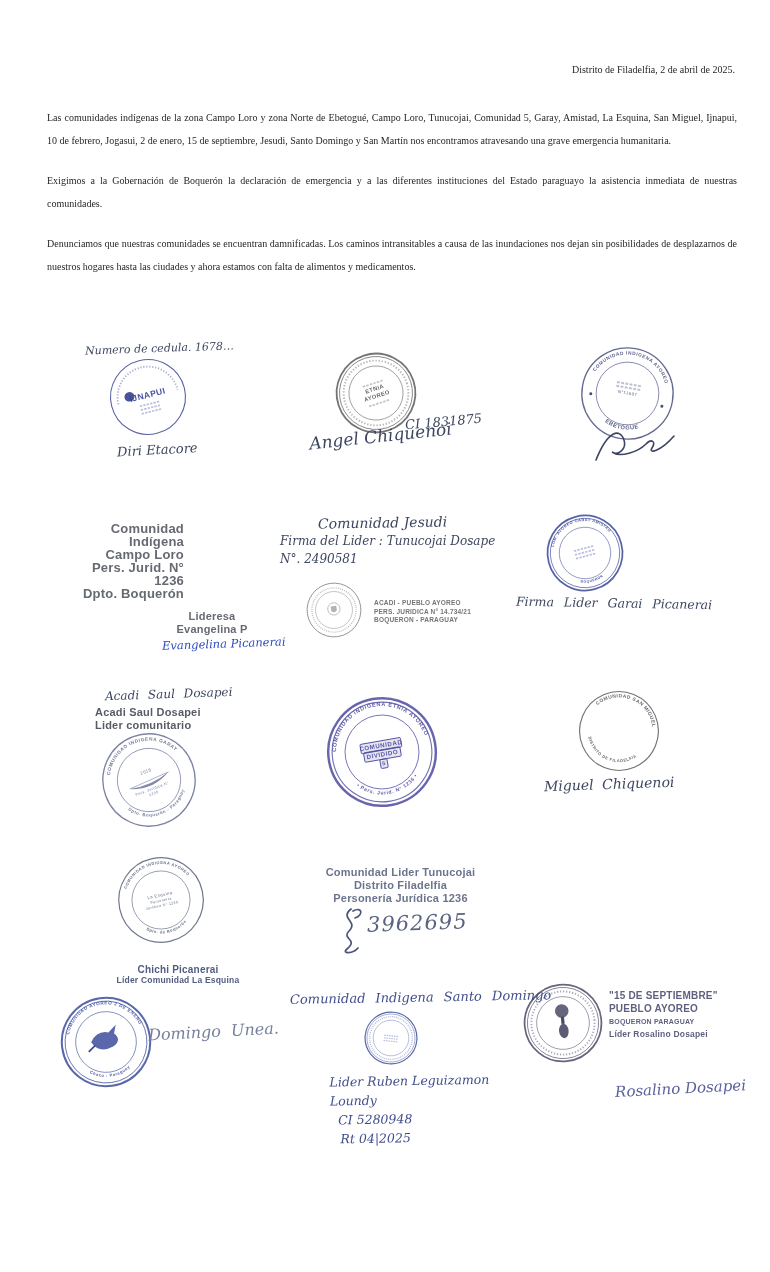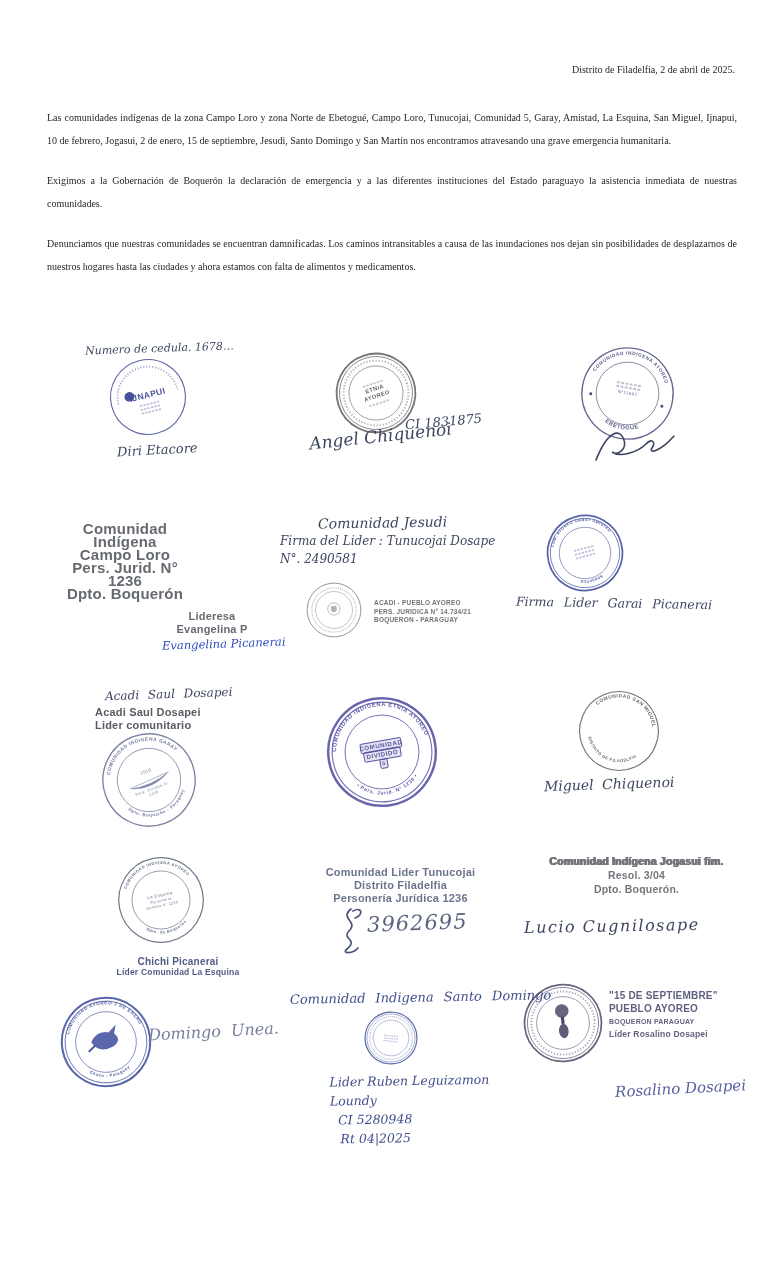--- a/index.html
+++ b/index.html
@@ -78,21 +78,21 @@
           <line x1="37" y1="44" x2="63" y2="44" stroke="#3c4272" stroke-width="2.2" opacity="0.35" stroke-dasharray="3 1.5"></line>
           <circle cx="12" cy="57" r="1.6" fill="#3c4272"></circle>
           <circle cx="88" cy="57" r="1.6" fill="#3c4272"></circle>
         </svg></div>
     <svg style="position:absolute;left:18px;top:76px;" width="90" height="45" viewBox="0 0 90 45">
       <path d="M6 38 C 18 8, 30 6, 34 18 C 37 27, 28 34, 22 30 C 30 36, 48 30, 56 22 C 62 16, 66 20, 62 26 C 58 32, 70 30, 84 14" fill="none" stroke="#3d4660" stroke-width="1.6" stroke-linecap="round"></path>
     </svg>
   </div>
 
   <div class="blk" style="left:66px;top:522px;width:200px;">
-    <div class="stamptext ctr" style="width:118px;font-size:15px;line-height:13px;">
+    <div class="stamptext ctr" style="width:118px;font-size:13px;line-height:13px;text-align:right;">
       <div>Comunidad Indígena</div>
       <div>Campo Loro</div>
       <div>Pers. Jurid. N° 1236</div>
       <div>Dpto. Boquerón</div>
     </div>
     <div class="stamptext ctr" style="width:80px;margin:10px 0 0 106px;font-size:11px;line-height:13px;">
       <div>Lideresa</div>
       <div>Evangelina P</div>
     </div>
     <div class="hand ink-royal" style="margin:1px 0 0 96px;font-size:11.5px;transform:rotate(-2deg);white-space:nowrap;">Evangelina Picanerai</div>
@@ -189,48 +189,40 @@
           <circle cx="50" cy="50" r="48" fill="none" stroke="#4a5570" stroke-width="1.4" opacity="0.85"></circle>
           <circle cx="50" cy="50" r="33" fill="none" stroke="#4a5570" stroke-width="0.8" opacity="0.8"></circle>
           <path id="at8" d="M 9 50 A 41 41 0 0 1 91 50" fill="none"></path>
           <text font-size="4.5" font-weight="bold" fill="#4a5570" letter-spacing="0.6" opacity="0.9" font-family="Liberation Sans, sans-serif"><textPath href="#at8" startOffset="50%" text-anchor="middle">COMUNIDAD INDIGENA AYOREO</textPath></text>
           <path id="ab8" d="M 12 50 A 38 38 0 0 0 88 50" fill="none"></path>
           <text font-size="4.5" font-weight="bold" fill="#4a5570" letter-spacing="0.6" opacity="0.9" font-family="Liberation Sans, sans-serif"><textPath href="#ab8" startOffset="50%" text-anchor="middle">Dpto. de Boquerón</textPath></text>
           <text x="50" y="46" font-size="4.8" text-anchor="middle" fill="#4a5570" letter-spacing="0.5" opacity="0.92" font-family="Liberation Sans, sans-serif">La Esquina</text>
           <text x="50" y="52" font-size="4" text-anchor="middle" fill="#4a5570" letter-spacing="0.5" opacity="0.92" font-family="Liberation Sans, sans-serif">Personería</text>
           <text x="50" y="57.5" font-size="4" text-anchor="middle" fill="#4a5570" letter-spacing="0.5" opacity="0.92" font-family="Liberation Sans, sans-serif">Jurídica N° 1236</text>
         </svg></div>
-    <div class="stamptext ctr navyprint" style="width:150px;margin-top:8px;">
+    <div class="stamptext ctr navyprint" style="width:150px;margin-top:16px;">
       <div style="font-size:10px;">Chichi Picanerai</div>
       <div style="font-size:8.5px;">Líder Comunidad La Esquina</div>
     </div>
   </div>
 
   <div class="blk" style="left:303px;top:866px;width:195px;">
     <div class="stamptext ctr" style="font-size:11px;line-height:13px;color:#515c78;">
       <div>Comunidad Lider Tunucojai</div>
       <div>Distrito Filadelfia</div>
       <div>Personería Jurídica 1236</div>
     </div>
     <div style="display:flex;align-items:flex-start;margin:0 0 0 28px;">
       <svg width="36" height="50" viewBox="0 0 36 50">
         <path d="M20 4 C 8 14, 28 16, 18 26 C 10 34, 28 34, 16 44 C 10 49, 22 49, 27 43 M22 6 C 31 1, 33 10, 24 13" fill="none" stroke="#4a5578" stroke-width="1.7" stroke-linecap="round"></path>
       </svg>
       <div class="hand ink-slate" style="font-size:21px;margin-top:6px;transform:rotate(-2deg);letter-spacing:1px;color:#5a6380;">3962695</div>
     </div>
   </div>
 
-  <div class="blk" style="left:524px;top:854px;width:225px;">
-    <div class="stamptext ctr" style="font-size:10.5px;line-height:14px;color:#5c5c64;">
-      <div class="smudge">Comunidad Indígena Jogasui fim.</div>
-      <div>Resol. 3/04</div>
-      <div>Dpto. Boquerón.</div>
-    </div>
-    <div class="hand ink-slate" style="margin-top:20px;font-size:16px;letter-spacing:1.5px;transform:rotate(-1deg);white-space:nowrap;">Lucio Cugnilosape</div>
-  </div>
 
   <div class="blk" style="left:60px;top:996px;width:250px;">
     <div class="stamp"><svg viewBox="0 0 100 100" width="92" height="92" style="transform:rotate(-8deg)">
           <circle cx="50" cy="50" r="48" fill="none" stroke="#2e3f93" stroke-width="2.2" opacity="0.85"></circle>
           <circle cx="50" cy="50" r="44.5" fill="none" stroke="#2e3f93" stroke-width="1" opacity="0.8"></circle>
           <circle cx="50" cy="50" r="33" fill="none" stroke="#2e3f93" stroke-width="0.8" opacity="0.8"></circle>
           <path id="at9" d="M 9 50 A 41 41 0 0 1 91 50" fill="none"></path>
           <text font-size="5" font-weight="bold" fill="#2e3f93" letter-spacing="0.6" opacity="0.9" font-family="Liberation Sans, sans-serif"><textPath href="#at9" startOffset="50%" text-anchor="middle">COMUNIDAD AYOREO 2 DE ENERO</textPath></text>
           <path id="ab9" d="M 12 50 A 38 38 0 0 0 88 50" fill="none"></path>
           <text font-size="4.5" font-weight="bold" fill="#2e3f93" letter-spacing="0.6" opacity="0.9" font-family="Liberation Sans, sans-serif"><textPath href="#ab9" startOffset="50%" text-anchor="middle">Chaco - Paraguay</textPath></text>

